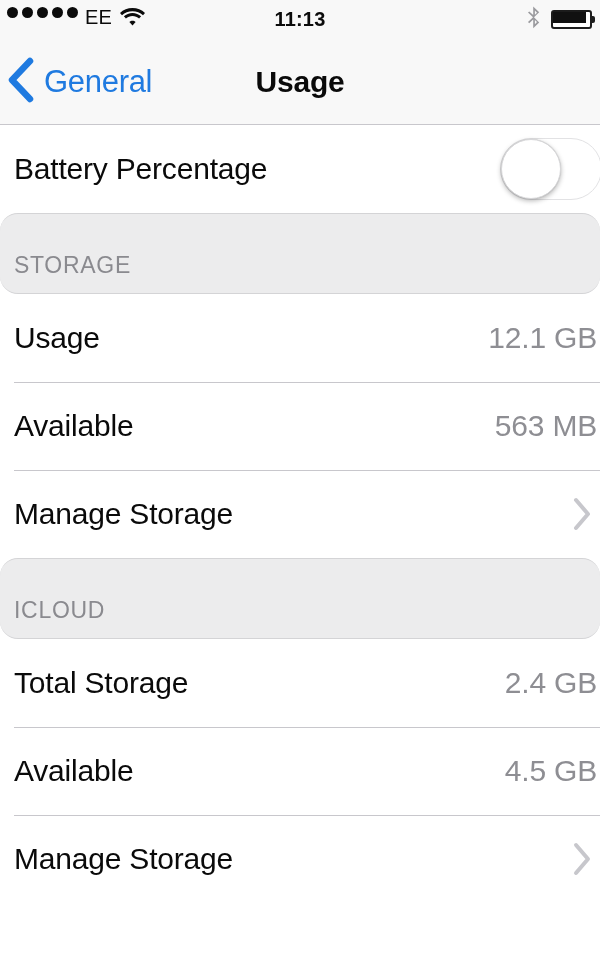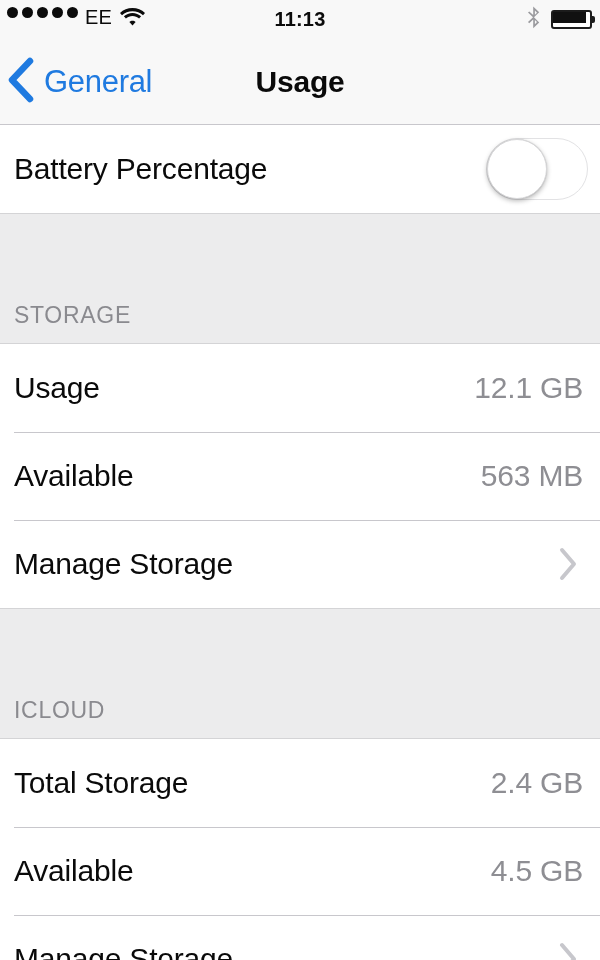--- a/index.html
+++ b/index.html
@@ -77,27 +77,27 @@
   .gap {
     background:#ececed;
     border-top:1px solid #d4d4d6;
     border-bottom:1px solid #d4d4d6;
     display:flex; align-items:flex-end;
   }
   .gap-label {
     font-size:23px; color:#8a8a8f; letter-spacing:0.7px;
     padding:0 0 16px 14px; line-height:1;
   }
-  .gap-top { height:131px; }
+  .gap-top { height:81px;border-radius:18px; }
 
   .row {
     position:relative; height:88px; width:100%;
     background:#ffffff;
     display:flex; align-items:center;
-    padding-left:14px; padding-right:17px;text-align:right;
+    padding-left:14px; padding-right:3px;text-align:right;
   }
   .row + .row::before {
     content:""; position:absolute; left:14px; right:0; top:0;
     height:1px; background:#c8c7cc;
   }
   .row-label {
     font-size:30px; color:#0a0a0a; letter-spacing:-0.2px; line-height:1;
   }
   .row-value {
     margin-left:auto; font-size:30px; color:#8e8e93;

